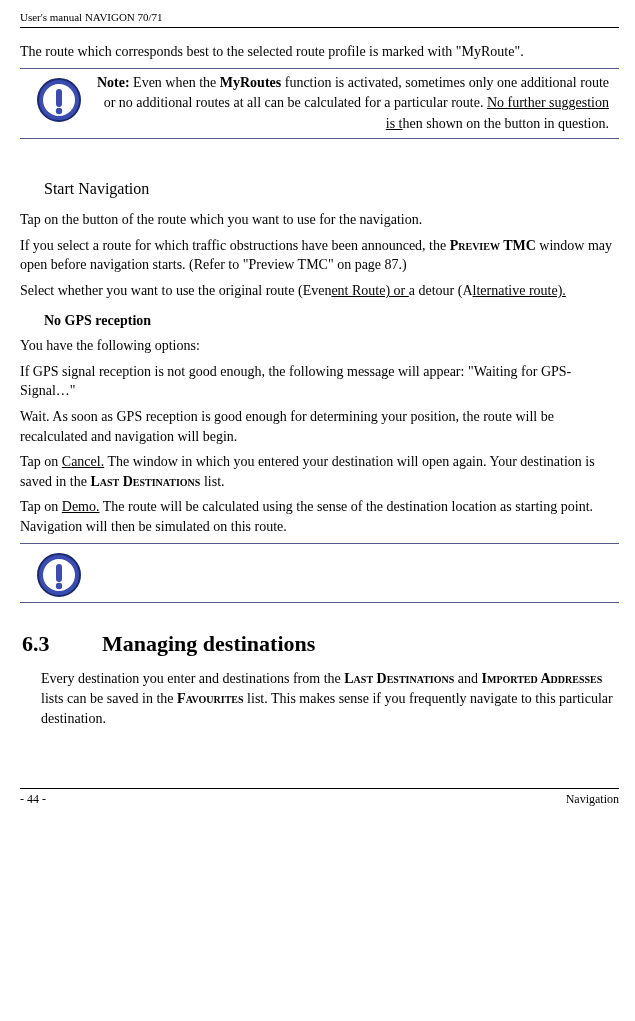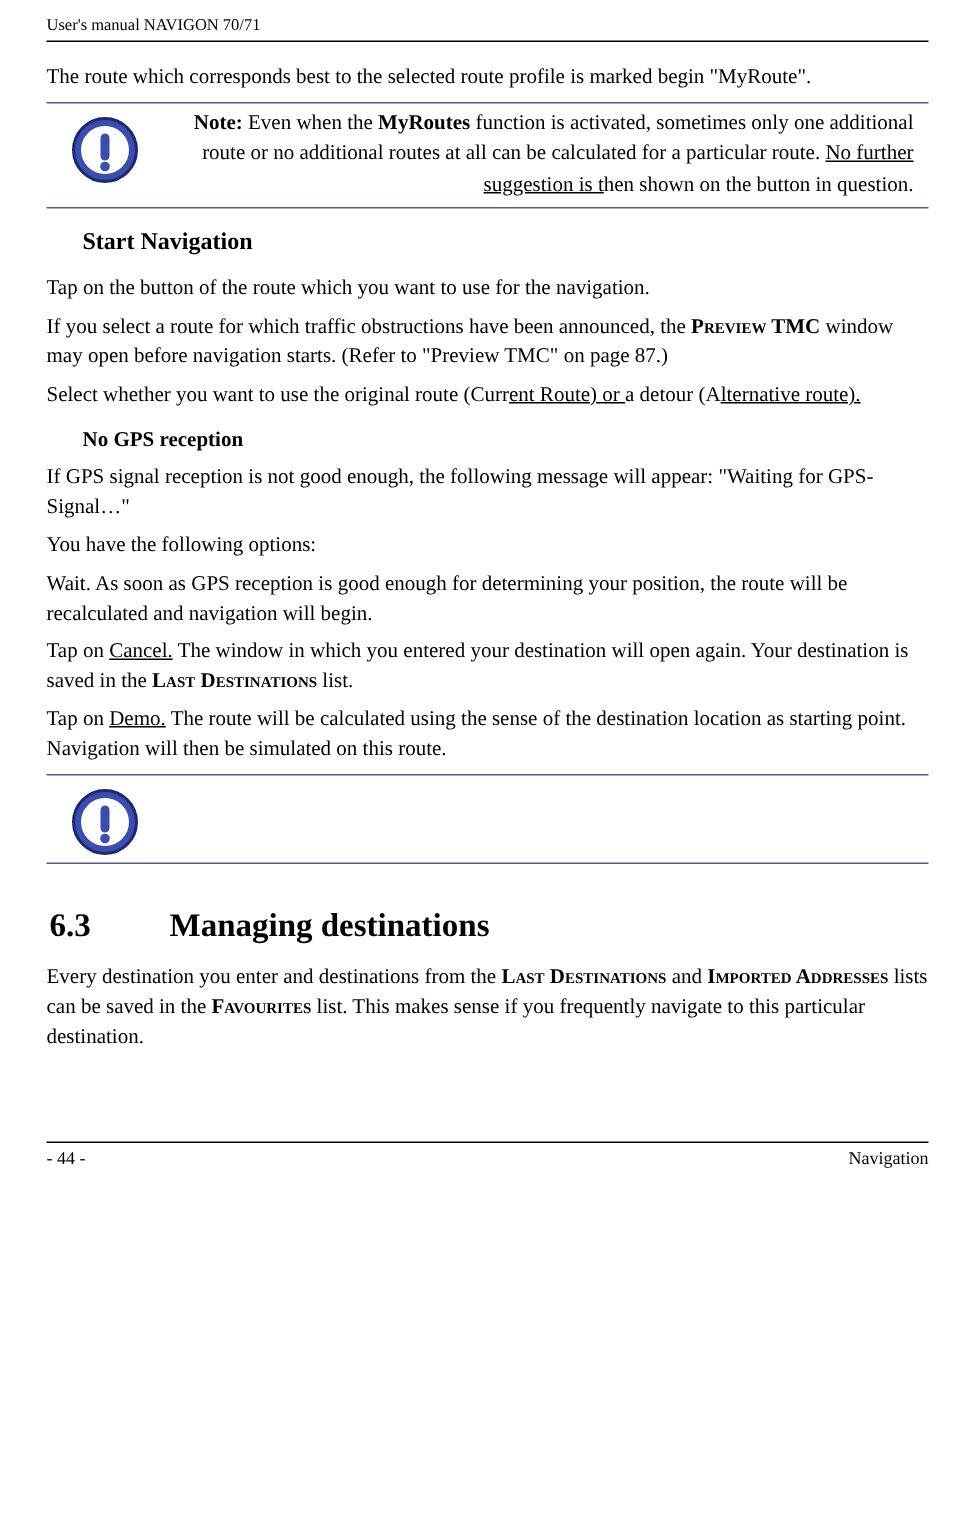--- a/index.html
+++ b/index.html
@@ -6,21 +6,21 @@
     margin: 0;
     padding: 0;
     font-family: "Times New Roman", Times, serif;
     font-size: 14px;
     line-height: 1.4;
     color: #000;
     width: 635px;
     background: #fff;
   }
   .page {
-    padding: 10px 16px 0 31px;
+    padding: 10px 16px 0 20px;
     box-sizing: border-box;
   }
   .header {
     border-bottom: 1px solid #000;
     padding-bottom: 2px;
     font-size: 11px;
     margin-bottom: 14px;
   }
   .body-text {
     margin-left: 80px;
@@ -41,22 +41,22 @@
   }
   .note-icon svg { width:46px; height:46px; }
   .note-text {
     flex: 1;
     margin-right: 10px;
     line-height: 1.45;
     text-align: right;
   }
   h3.subhead {
     font-size: 16px;
-    font-weight: bold;
-    margin: 12px 0 10px 24px;
+    font-weight: normal;
+    margin: 39px 0 10px 24px;
   }
   h4.runin {
     font-size: 14px;
     font-weight: bold;
     margin: 10px 0 4px 24px;
   }
   .list-indent {
     margin-left: 110px;
     margin-right: 10px;
   }
@@ -112,21 +112,21 @@
 </head>
 <body>
 
 <div class="page">
 
   <div class="header">
     <span>User's manual NAVIGON 70/71</span>
   </div>
 
   <div class="body-text para">
-    <span>The route which corresponds best to the selected route profile is marked begin "MyRoute".</span>
+    <span>The route which corresponds best to the selected route profile is marked with "MyRoute".</span>
   </div>
 
   <div class="note-block">
     <div class="note-icon">
       <svg viewBox="0 0 46 46">
         <circle cx="23" cy="23" r="21" fill="#3b4db0" stroke="#1a2a70" stroke-width="2"></circle>
         <circle cx="23" cy="23" r="16" fill="#fff"></circle>
         <rect x="20" y="12" width="6" height="18" rx="3" fill="#3b4db0"></rect>
         <circle cx="23" cy="34" r="3.2" fill="#3b4db0"></circle>
       </svg>
@@ -138,27 +138,27 @@
 
   <h3 class="subhead">Start Navigation</h3>
 
   <div class="list-indent para">Tap on the button of the route which you want to use for the navigation.</div>
 
   <div class="body-text para">
     <span>If you select a route for which traffic obstructions have been announced, the </span><b><span class="sc">Preview TMC</span></b><span> window may open before navigation starts. (Refer to "Preview TMC" on page 87.)</span>
   </div>
 
   <div class="list-indent para">
-    <span>Select whether you want to use the original route (Curr</span><span class="u">ent Route) or   </span><span>a detour (A</span><span class="u">lternative route).  </span>
+    <span>Select whether you want to use the original route (Even</span><span class="u">ent Route) or   </span><span>a detour (A</span><span class="u">lternative route).  </span>
   </div>
 
   <h4 class="runin">No GPS reception</h4>
 
+  <div class="body-text para">You have the following options:</div>
   <div class="body-text para">If GPS signal reception is not good enough, the following message will appear: "Waiting for GPS-Signal…"</div>
-  <div class="body-text para">You have the following options:</div>
 
   <div class="list-indent para">Wait. As soon as GPS reception is good enough for determining your position, the route will be recalculated and navigation will begin.</div>
 
   <div class="list-indent para">
     <span>Tap on </span><span class="u">Cancel.</span><span> The window in which you entered your destination will open again. Your destination is saved in the </span><b><span class="sc">Last Destinations</span></b><span> list.</span>
   </div>
 
   <div class="list-indent para">
     <span>Tap on </span><span class="u">Demo.</span><span> The route will be calculated using the sense of the destination location as starting point. Navigation will then be simulated on this route.</span>
   </div>
@@ -173,21 +173,21 @@
         <circle cx="23" cy="34" r="3.2" fill="#3b4db0"></circle>
       </svg>
     </div>
   </div>
 
   <div class="section-row">
     <div class="section-num">6.3</div>
     <div class="section-title">Managing destinations</div>
   </div>
 
-  <div class="body-text para" style="margin-top:10px;">
+  <div class="body-text para" style="margin-top:10px;margin-left:21px;">
     <span>Every destination you enter and destinations from the </span><b><span class="sc">Last Destinations</span></b><span> and </span><b><span class="sc">Imported Addresses</span></b><span> lists can be saved in the </span><b><span class="sc">Favourites</span></b><span> list. This makes sense if you frequently navigate to this particular destination.</span>
   </div>
 
   <div class="footer">
     <span>- 44 -</span>
     <span>Navigation</span>
   </div>
 
 </div>
 

